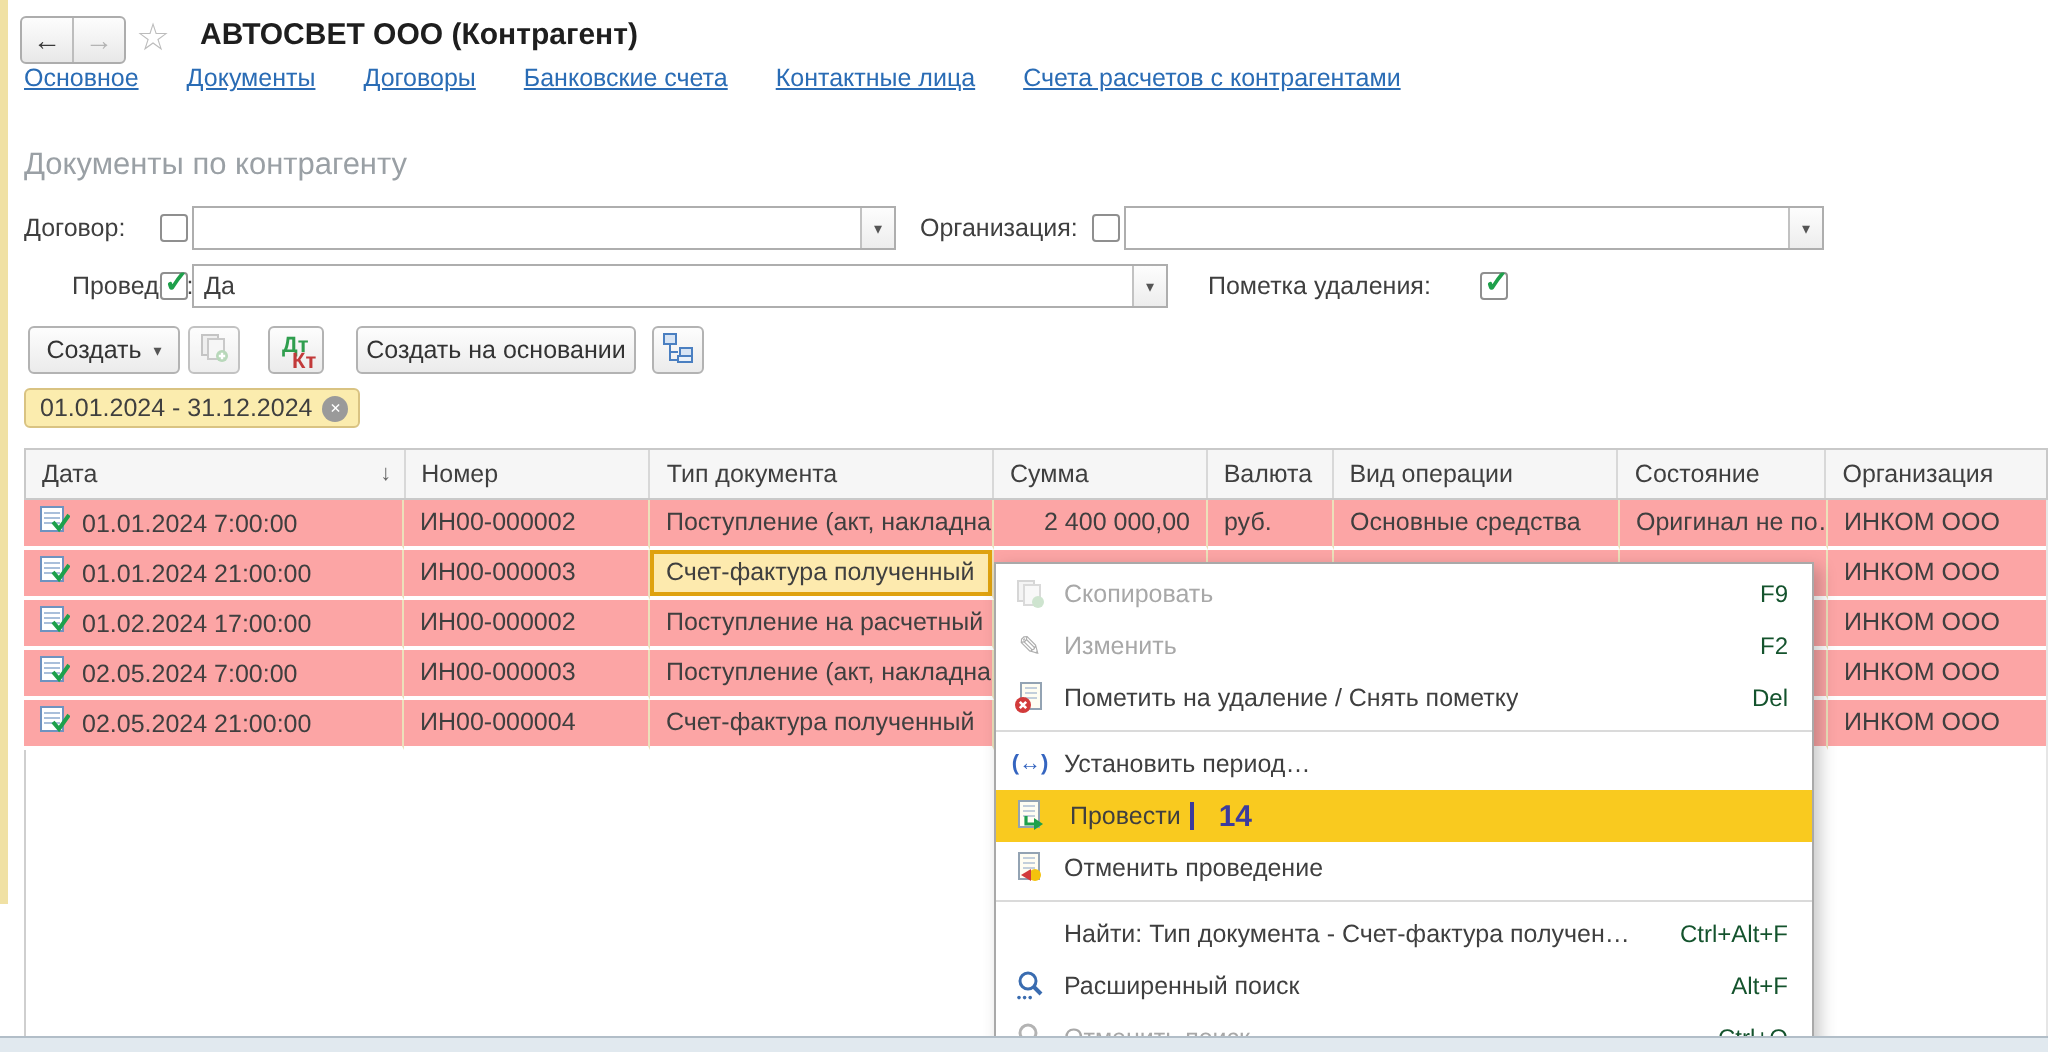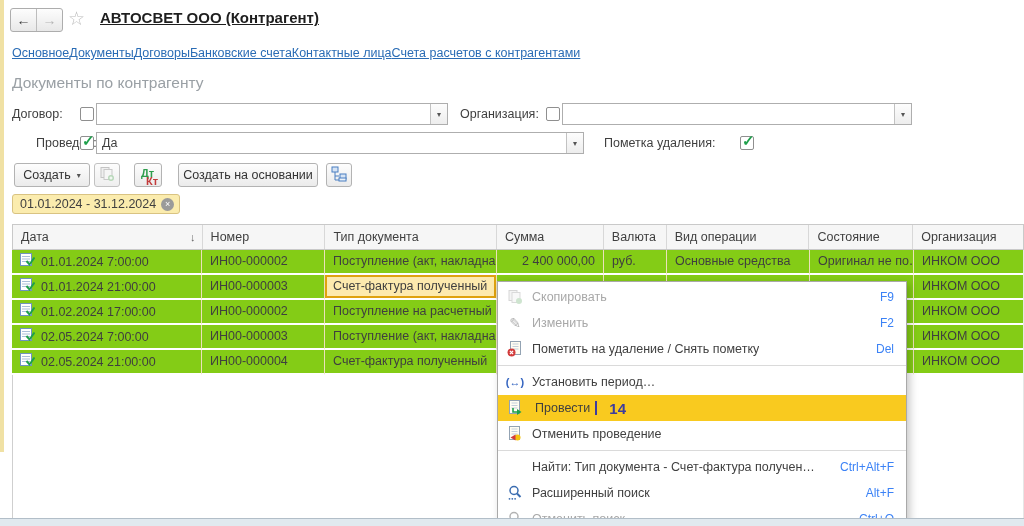--- a/index.html
+++ b/index.html
@@ -11,24 +11,24 @@
   #left-strip{left:0;top:0;width:4px;height:452px;background:#f0e1a4;}
   #bottom-band{left:0;top:518px;width:1024px;height:8px;background:#e1e9ef;border-top:1px solid #b2bec8;z-index:30;}
 
   
   #navbtns{left:10px;top:8px;height:22px;display:flex;border:1px solid #adadad;border-radius:3px;
            background:linear-gradient(#fdfdfd,#e8e8e8);overflow:hidden;}
   #navbtns .nb{width:25px;display:flex;align-items:center;justify-content:center;font-size:14px;}
   #navbtns .nb.back{color:#3a3a3a;border-right:1px solid #bdbdbd;}
   #navbtns .nb.fwd{color:#b4b4b4;}
   #star{left:68px;top:7px;font-size:19px;color:#bcbcbc;}
-  #title{left:100px;top:9px;font-size:15px;font-weight:bold;color:#1e1e1e;text-decoration:underline;}
-
-  
-  #navlinks{left:12px;top:46px;display:flex;}
+  #title{left:100px;top:9px;font-size:15px;font-weight:bold;color:#1e1e1e;}
+
+  
+  #navlinks{left:12px;top:32px;display:flex;gap:24px;}
   #navlinks a{color:#2a6cb5;text-decoration:underline;cursor:pointer;white-space:nowrap;}
 
   #page-title{left:12px;top:74px;font-size:15.5px;color:#9aa0a5;}
 
   
   .flabel{line-height:22px;}
   .cb{width:14px;height:14px;background:#fff;border:1px solid #8f8f8f;border-radius:2px;box-sizing:border-box;}
   .cb .check{position:absolute;left:1px;top:-5px;font-size:15px;font-weight:bold;color:#1ea04b;}
   .combo{height:22px;background:#fff;border:1px solid #aeaeae;box-sizing:border-box;display:flex;}
   .combo .val{flex:1;min-width:0;padding:3px 5px 0 5px;white-space:nowrap;overflow:hidden;}
@@ -50,39 +50,39 @@
            text-align:center;cursor:pointer;}
 
   
   #thead{left:12px;top:224px;width:1012px;height:26px;display:flex;background:#f6f6f6;
          border:1px solid #c9c9c9;box-sizing:border-box;}
   #thead .c{display:flex;align-items:center;justify-content:space-between;padding:0 6px 0 8px;
             border-right:1px solid #d8d8d8;box-sizing:border-box;white-space:nowrap;overflow:hidden;}
   #thead .c:last-child{border-right:none;}
   #rows{left:12px;top:250px;width:1012px;}
   .r{display:flex;height:25px;}
-  .r .c{background:#84cc16;border-right:1px solid #ece0ba;border-bottom:2px solid #ffffff;
+  .r .c{background:#fca5a5;border-right:1px solid #ece0ba;border-bottom:2px solid #ffffff;
         box-sizing:border-box;padding:4px 8px 0 8px;white-space:nowrap;overflow:hidden;}
   .r .c.datec{display:flex;align-items:center;gap:6px;padding-top:0;}
   .r .c.num{padding-top:4px;}
   .r .c.sum{text-align:right;}
   .c0{width:190px;}.c1{width:123px;}.c2{width:172px;}.c3{width:107px;}
   .c4{width:63px;}.c5{width:143px;}.c6{width:104px;}.c7{width:110px;border-right:none!important;}
   .r .c.current{background:#fdeaae;box-shadow:inset 0 0 0 2px #dfa20f;}
   #tbl-left-border{left:12px;top:375px;width:1px;height:143px;background:#cfcfcf;}
   #tbl-right-border{left:1023px;top:250px;width:1px;height:268px;background:#e6e6e6;}
   #sort-arrow{font-size:11px;color:#666;}
 
   
   #ctx{left:497px;top:281px;width:410px;height:245px;background:#fff;border:1px solid #a9a9a9;
        box-shadow:3px 3px 8px rgba(0,0,0,.22);z-index:20;box-sizing:border-box;padding-top:2px;}
   .mi{height:26px;display:flex;align-items:center;padding:0 12px 0 8px;}
   .mi .ic{width:18px;height:16px;margin-right:8px;flex:none;display:flex;align-items:center;justify-content:center;}
   .mi .lbl{white-space:nowrap;flex:0 1 auto;min-width:0;overflow:hidden;}
-  .mi .sc{margin-left:auto;color:#3b82f6;padding-left:14px;font-size:12px;flex:none;}
+  .mi .sc{margin-left:auto;color:#14532d;padding-left:14px;font-size:12px;flex:none;}
   .mi.disabled .lbl{color:#a8a8a8;}
   .mi.hl{background:#f9ca1f;}
   .msep{height:1px;background:#dadada;margin:3px 0;}
   .frame{border:2px solid #3c3c9e;padding:0 5px 1px 5px;margin-left:-4px;}
   .stepnum{color:#3c3c9e;font-weight:bold;font-size:15px;margin-left:12px;}
   .pencil{font-size:14px;color:#aeaeae;}
   .period-glyph{font-size:11px;font-weight:bold;color:#3565c0;white-space:nowrap;}
 </style>
 </head>
 <body>

